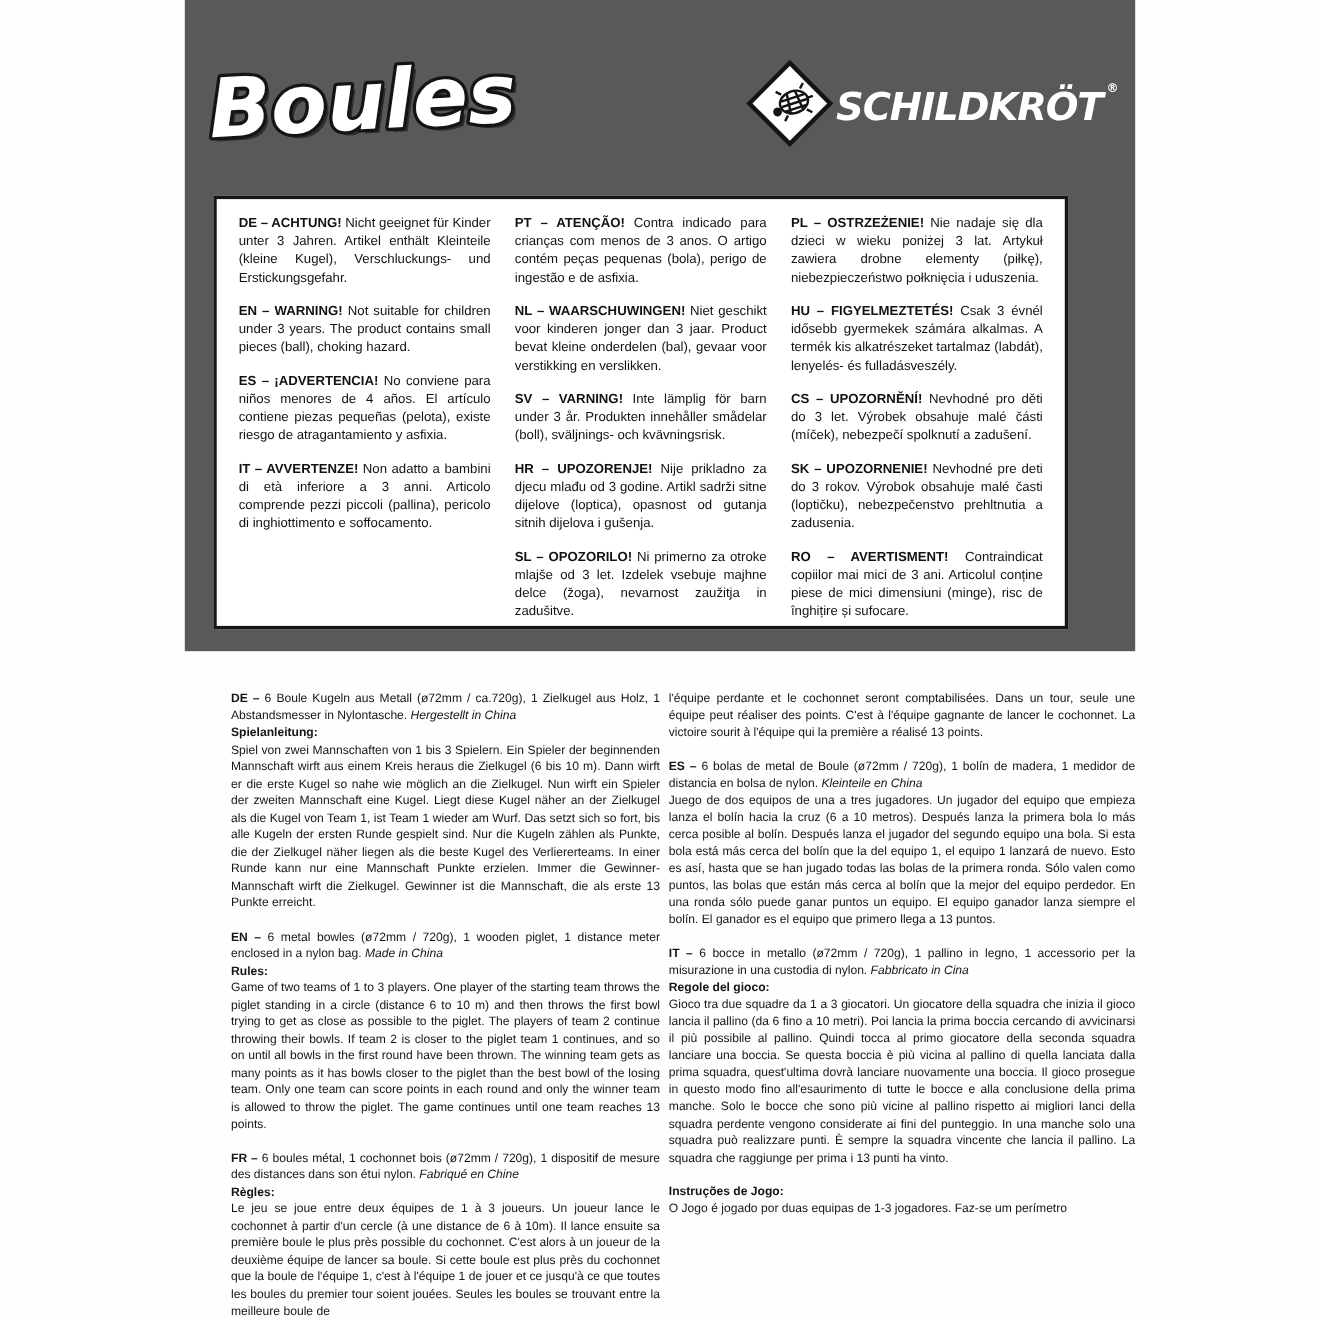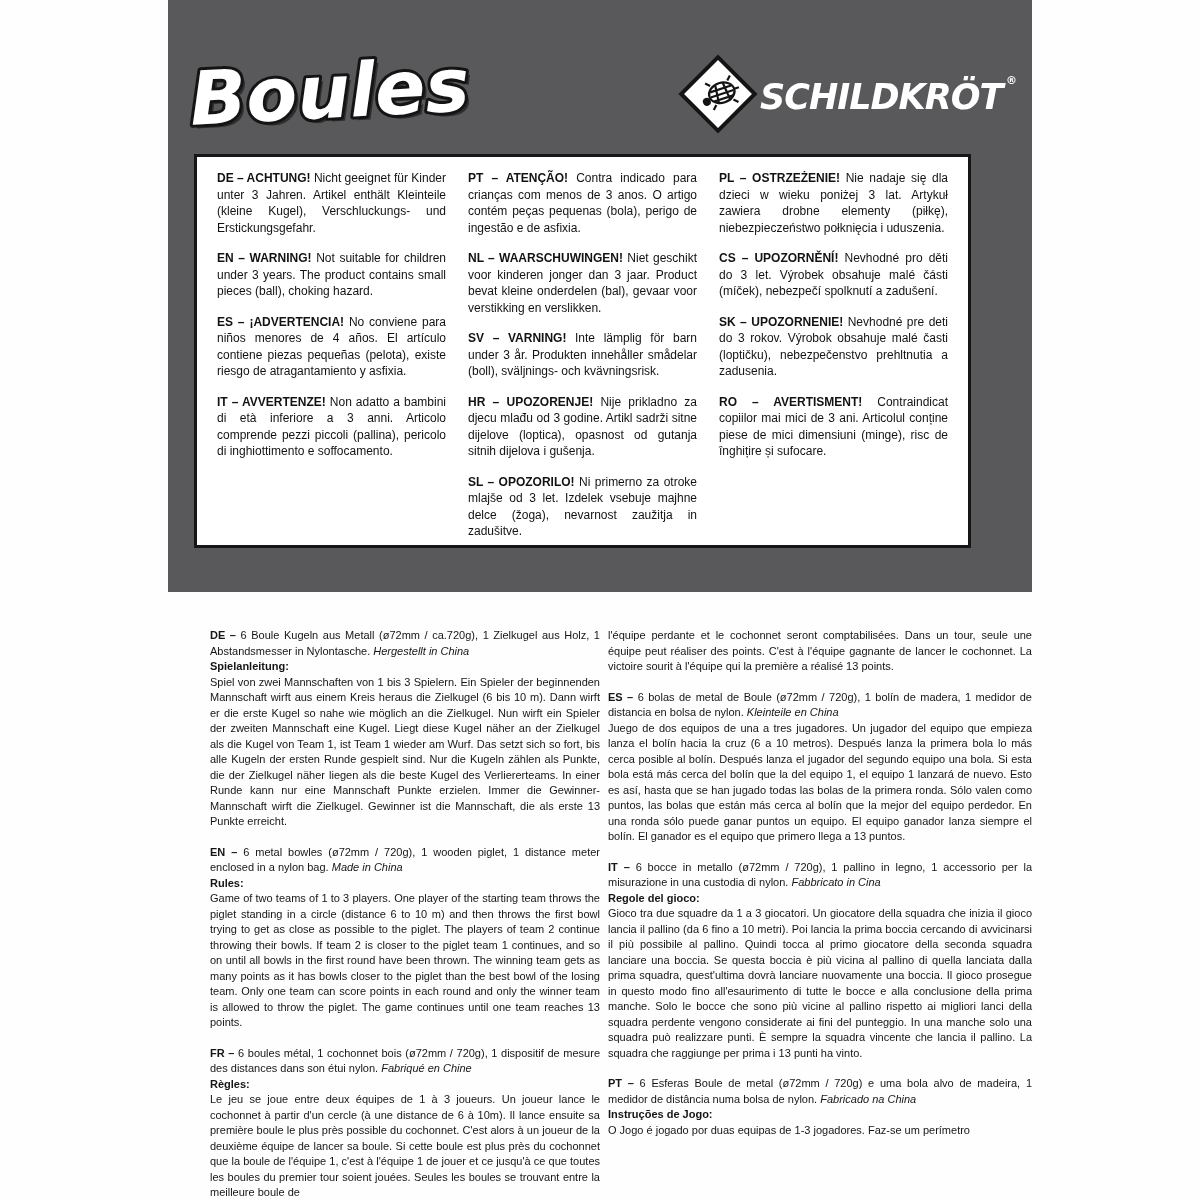--- a/index.html
+++ b/index.html
@@ -8,21 +8,21 @@
     background:#fefefe;color:#1b1b1b;
     font-family:"Liberation Sans", sans-serif;
   }
   .panel{
     position:absolute;left:168px;top:0;width:864px;height:592px;
     background:#59595b;
   }
   .boules-svg{position:absolute;left:18px;top:38px;}
   .brand-svg{position:absolute;left:508px;top:52px;}
   .warnbox{
-    position:absolute;left:26px;top:154px;width:777px;height:394px;
+    position:absolute;left:26px;top:178px;width:777px;height:394px;
     background:#ffffff;border:3px solid #161616;
     box-sizing:border-box;
     padding:13px 20px 10px 20px;
     display:flex;gap:22px;
   }
   .wcol{flex:1 1 0;min-width:0;}
   .warn{
     margin:0 0 14px 0;text-align:justify;
     font-size:12px;line-height:16.5px;color:#121212;
   }
@@ -72,20 +72,21 @@
     </div>
     <div class="wcol">
       <p class="warn"><b>PT – ATENÇÃO!</b> <span>Contra indicado para crianças com menos de 3 anos. O artigo contém peças pequenas (bola), perigo de ingestão e de asfixia.</span></p>
       <p class="warn"><b>NL – WAARSCHUWINGEN!</b> <span>Niet geschikt voor kinderen jonger dan 3 jaar. Product bevat kleine onderdelen (bal), gevaar voor verstikking en verslikken.</span></p>
       <p class="warn"><b>SV – VARNING!</b> <span>Inte lämplig för barn under 3 år. Produkten innehåller smådelar (boll), sväljnings- och kvävningsrisk.</span></p>
       <p class="warn"><b>HR – UPOZORENJE!</b> <span>Nije prikladno za djecu mlađu od 3 godine. Artikl sadrži sitne dijelove (loptica), opasnost od gutanja sitnih dijelova i gušenja.</span></p>
       <p class="warn"><b>SL – OPOZORILO!</b> <span>Ni primerno za otroke mlajše od 3 let. Izdelek vsebuje majhne delce (žoga), nevarnost zaužitja in zadušitve.</span></p>
     </div>
     <div class="wcol">
       <p class="warn"><b>PL – OSTRZEŻENIE!</b> <span>Nie nadaje się dla dzieci w wieku poniżej 3 lat. Artykuł zawiera drobne elementy (piłkę), niebezpieczeństwo połknięcia i uduszenia.</span></p>
+      <p class="warn"><b>HU – FIGYELMEZTETÉS!</b> <span>Csak 3 évnél idősebb gyermekek számára alkalmas. A termék kis alkatrészeket tartalmaz (labdát), lenyelés- és fulladásveszély.</span></p>
       <p class="warn"><b>CS – UPOZORNĚNÍ!</b> <span>Nevhodné pro děti do 3 let. Výrobek obsahuje malé části (míček), nebezpečí spolknutí a zadušení.</span></p>
       <p class="warn"><b>SK – UPOZORNENIE!</b> <span>Nevhodné pre deti do 3 rokov. Výrobok obsahuje malé časti (loptičku), nebezpečenstvo prehltnutia a zadusenia.</span></p>
       <p class="warn"><b>RO – AVERTISMENT!</b> <span>Contraindicat copiilor mai mici de 3 ani. Articolul conține piese de mici dimensiuni (minge), risc de înghițire și sufocare.</span></p>
     </div>
   </div>
 </div>
 
 <div class="instructions">
 
   <div class="icol icol-left">
@@ -121,19 +122,18 @@
       <p>Juego de dos equipos de una a tres jugadores. Un jugador del equipo que empieza lanza el bolín hacia la cruz (6 a 10 metros). Después lanza la primera bola lo más cerca posible al bolín. Después lanza el jugador del segundo equipo una bola. Si esta bola está más cerca del bolín que la del equipo 1, el equipo 1 lanzará de nuevo. Esto es así, hasta que se han jugado todas las bolas de la primera ronda. Sólo valen como puntos, las bolas que están más cerca al bolín que la mejor del equipo perdedor. En una ronda sólo puede ganar puntos un equipo. El equipo ganador lanza siempre el bolín. El ganador es el equipo que primero llega a 13 puntos.</p>
     </div>
 
     <div class="ipara">
       <p><b>IT –</b> <span>6 bocce in metallo (ø72mm / 720g), 1 pallino in legno, 1 accessorio per la misurazione in una custodia di nylon.</span> <i>Fabbricato in Cina</i></p>
       <p class="iheading">Regole del gioco:</p>
       <p>Gioco tra due squadre da 1 a 3 giocatori. Un giocatore della squadra che inizia il gioco lancia il pallino (da 6 fino a 10 metri). Poi lancia la prima boccia cercando di avvicinarsi il più possibile al pallino. Quindi tocca al primo giocatore della seconda squadra lanciare una boccia. Se questa boccia è più vicina al pallino di quella lanciata dalla prima squadra, quest'ultima dovrà lanciare nuovamente una boccia. Il gioco prosegue in questo modo fino all'esaurimento di tutte le bocce e alla conclusione della prima manche. Solo le bocce che sono più vicine al pallino rispetto ai migliori lanci della squadra perdente vengono considerate ai fini del punteggio. In una manche solo una squadra può realizzare punti. È sempre la squadra vincente che lancia il pallino. La squadra che raggiunge per prima i 13 punti ha vinto.</p>
     </div>
 
     <div class="ipara">
-      <p><b>PT –</b> <span>6 Esferas Boule de metal (ø72mm / 720g) e uma bola alvo de madeira, 1 medidor de distância numa bolsa de nylon.</span> <i>Fabricado na China</i></p>
       <p class="iheading">Instruções de Jogo:</p>
       <p>O Jogo é jogado por duas equipas de 1-3 jogadores. Faz-se um perímetro</p>
     </div>
 
   </div>
 </div>
 
 </body></html>

